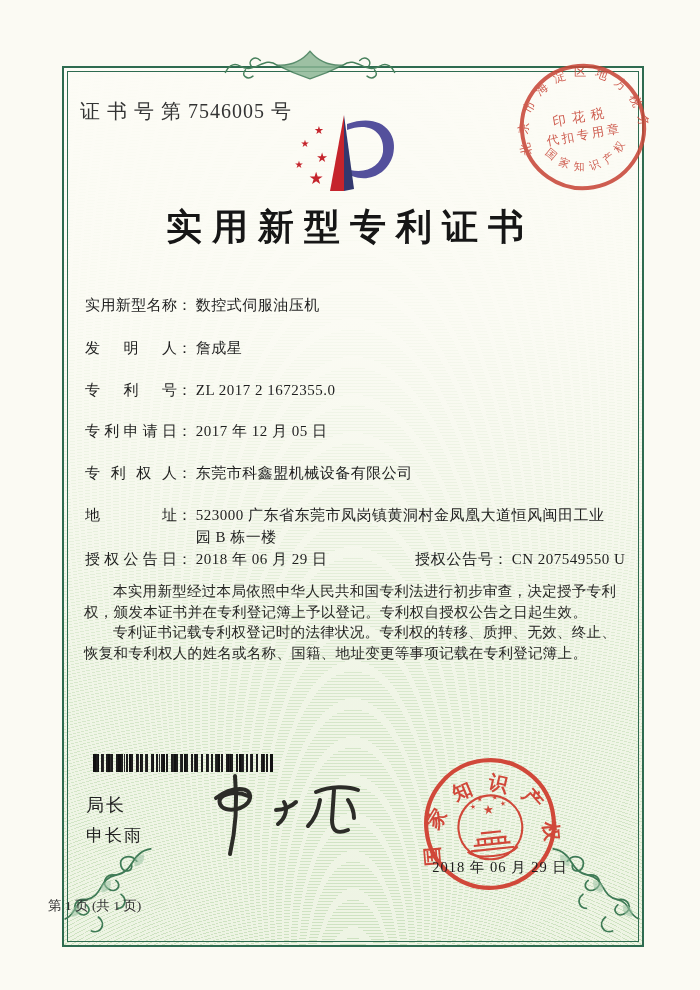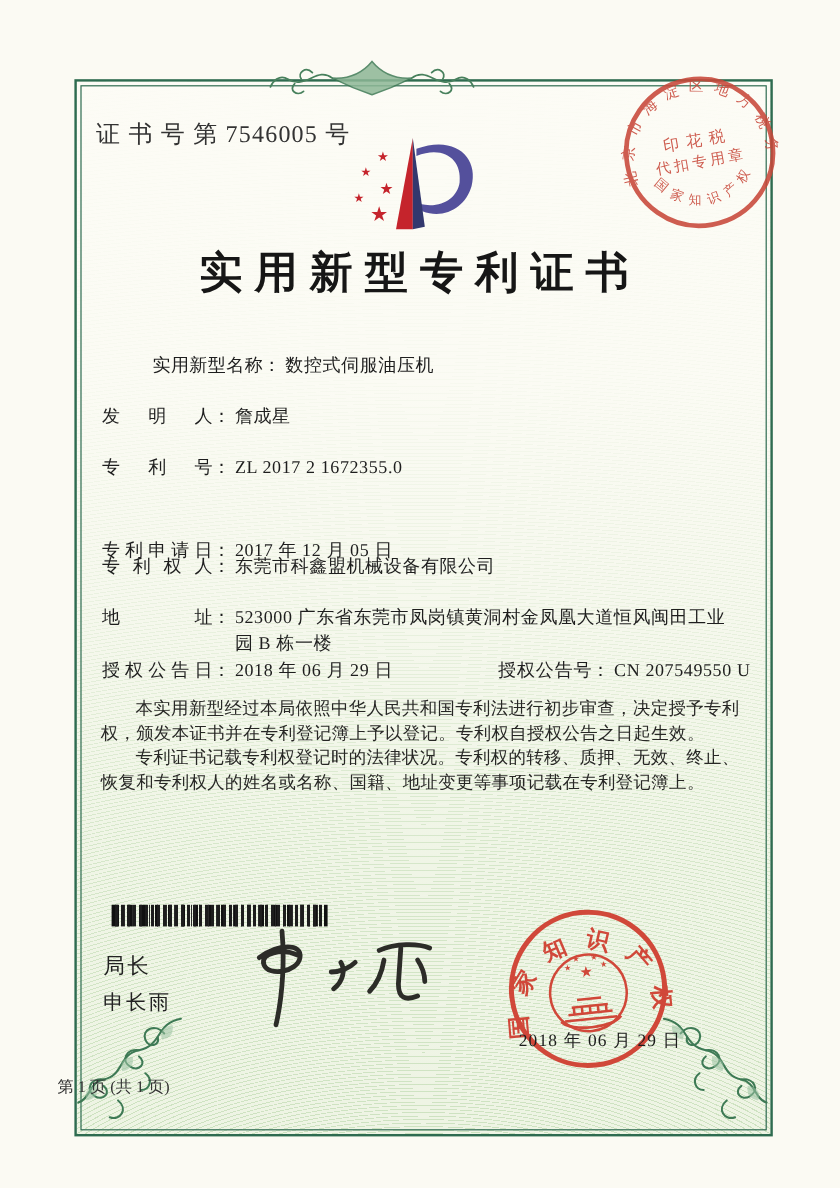--- a/index.html
+++ b/index.html
@@ -111,33 +111,33 @@
     <text x="30" y="74" font-size="17">★</text>
     <text x="13" y="58" font-size="10">★</text>
     <text x="36" y="52" font-size="13">★</text>
     <text x="19" y="37" font-size="10">★</text>
     <text x="33" y="24" font-size="11">★</text>
   </g>
 </svg>
 
 <div class="abs title">实用新型专利证书</div>
 
-<div class="abs field" style="top:294px;margin-left:42px;">
+<div class="abs field" style="top:294px;">
   <span class="flabel">实用新型名称</span><span class="fcolon">：</span>
   <span class="fvalue">数控式伺服油压机</span>
 </div>
 <div class="abs field" style="top:337px;">
   <span class="flabel">发明人</span><span class="fcolon">：</span>
   <span class="fvalue">詹成星</span>
 </div>
 <div class="abs field" style="top:379px;">
   <span class="flabel">专利号</span><span class="fcolon">：</span>
   <span class="fvalue">ZL 2017 2 1672355.0</span>
 </div>
-<div class="abs field" style="top:420px;margin-top:28px;">
+<div class="abs field" style="top:420px;">
   <span class="flabel">专利申请日</span><span class="fcolon">：</span>
   <span class="fvalue">2017 年 12 月 05 日</span>
 </div>
 <div class="abs field" style="top:462px;">
   <span class="flabel">专利权人</span><span class="fcolon">：</span>
   <span class="fvalue">东莞市科鑫盟机械设备有限公司</span>
 </div>
 <div class="abs field" style="top:504px;">
   <span class="flabel">地址</span><span class="fcolon">：</span>
   <span class="fvalue" style="width:418px;">523000 广东省东莞市凤岗镇黄洞村金凤凰大道恒风闽田工业园 B 栋一楼</span>

